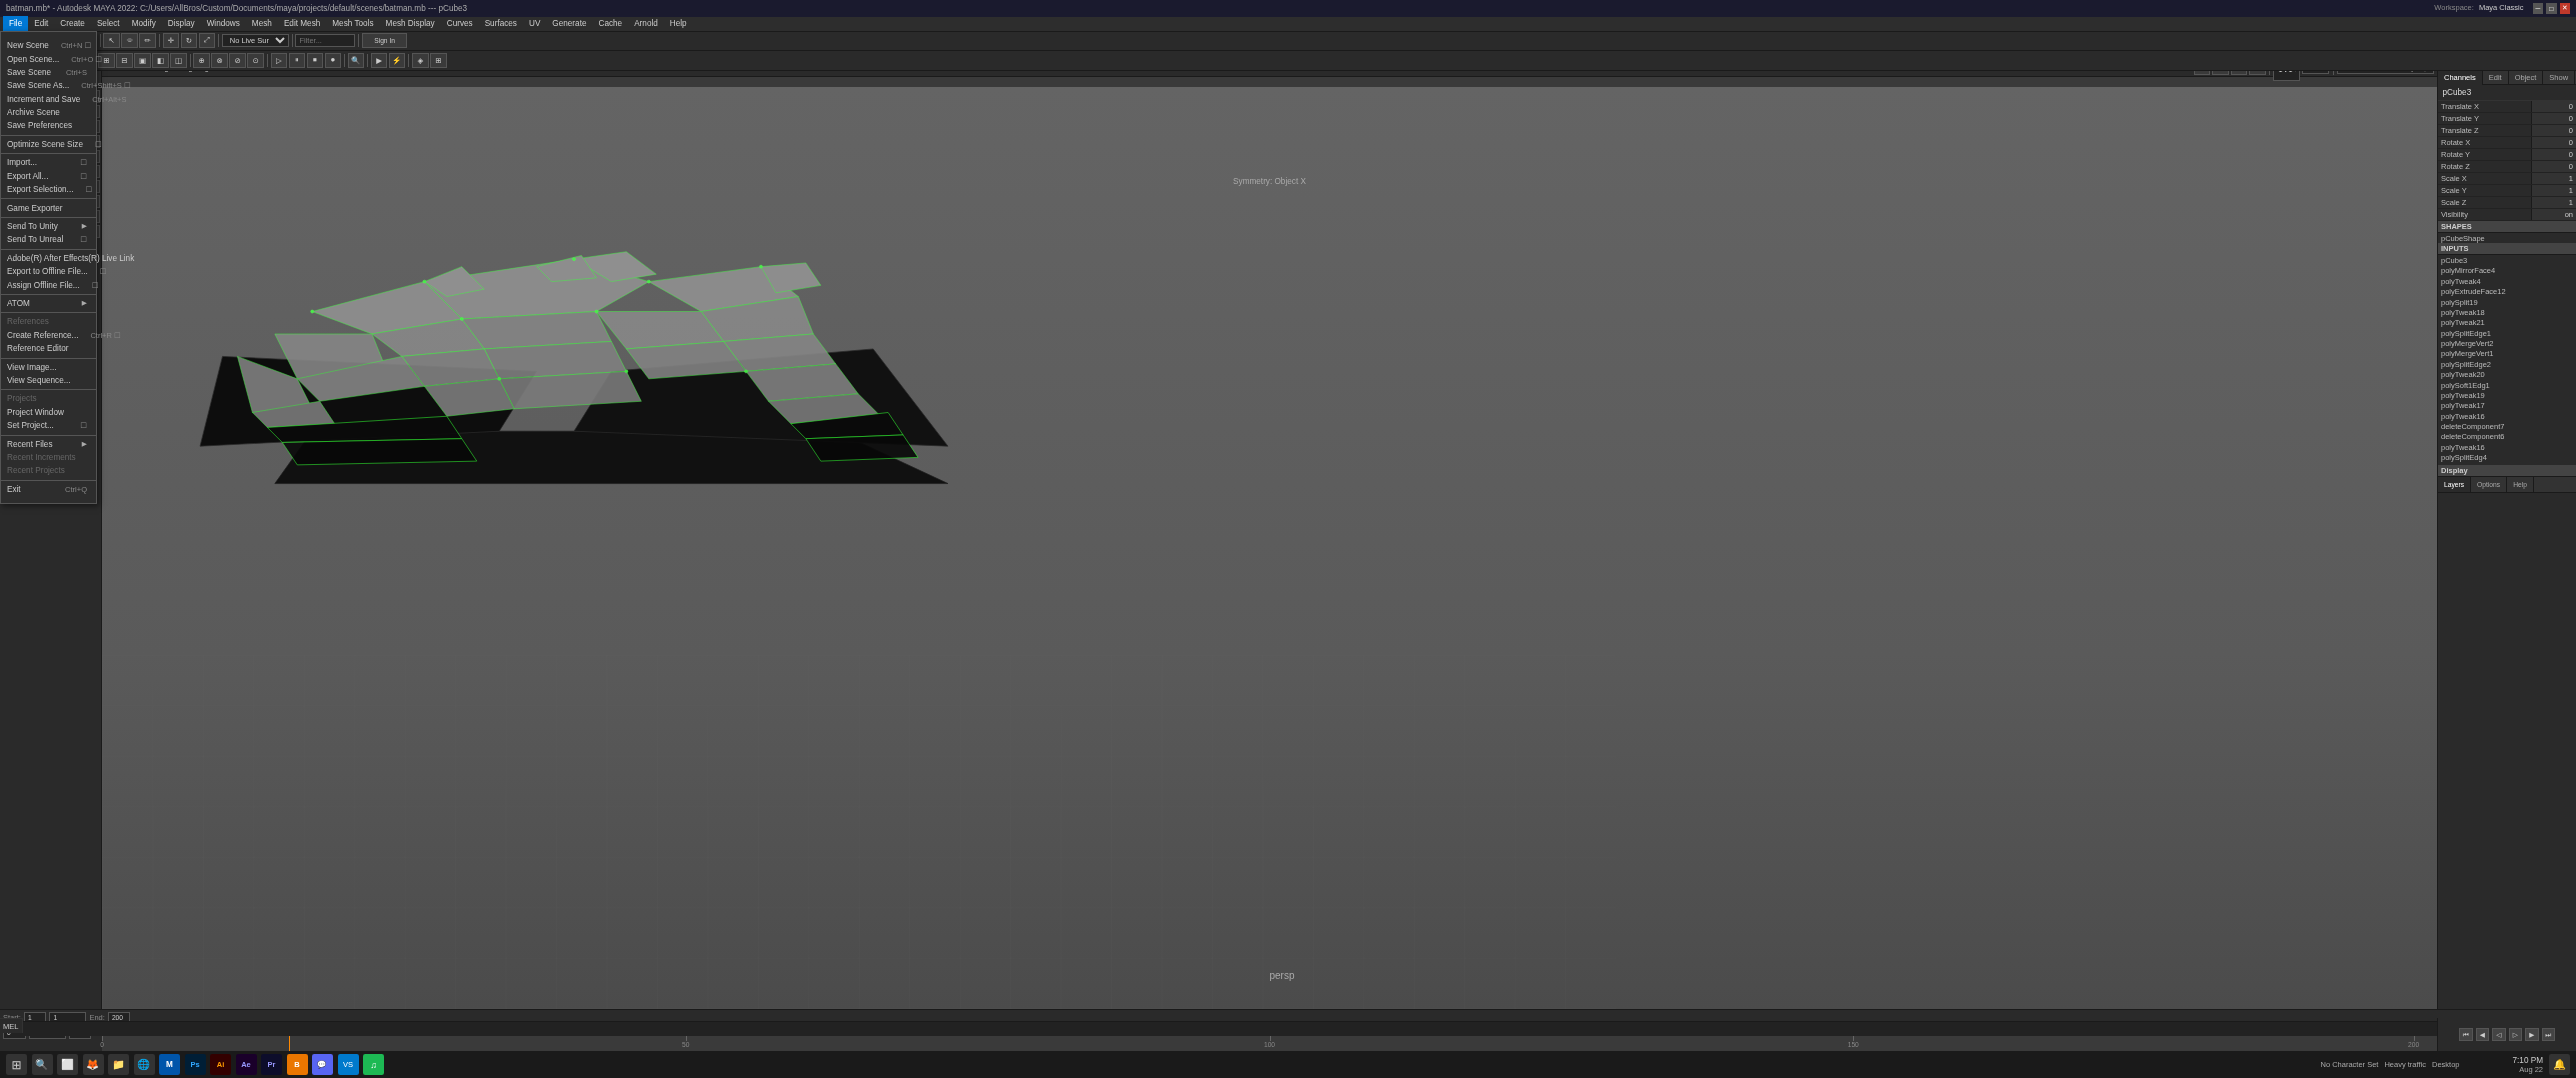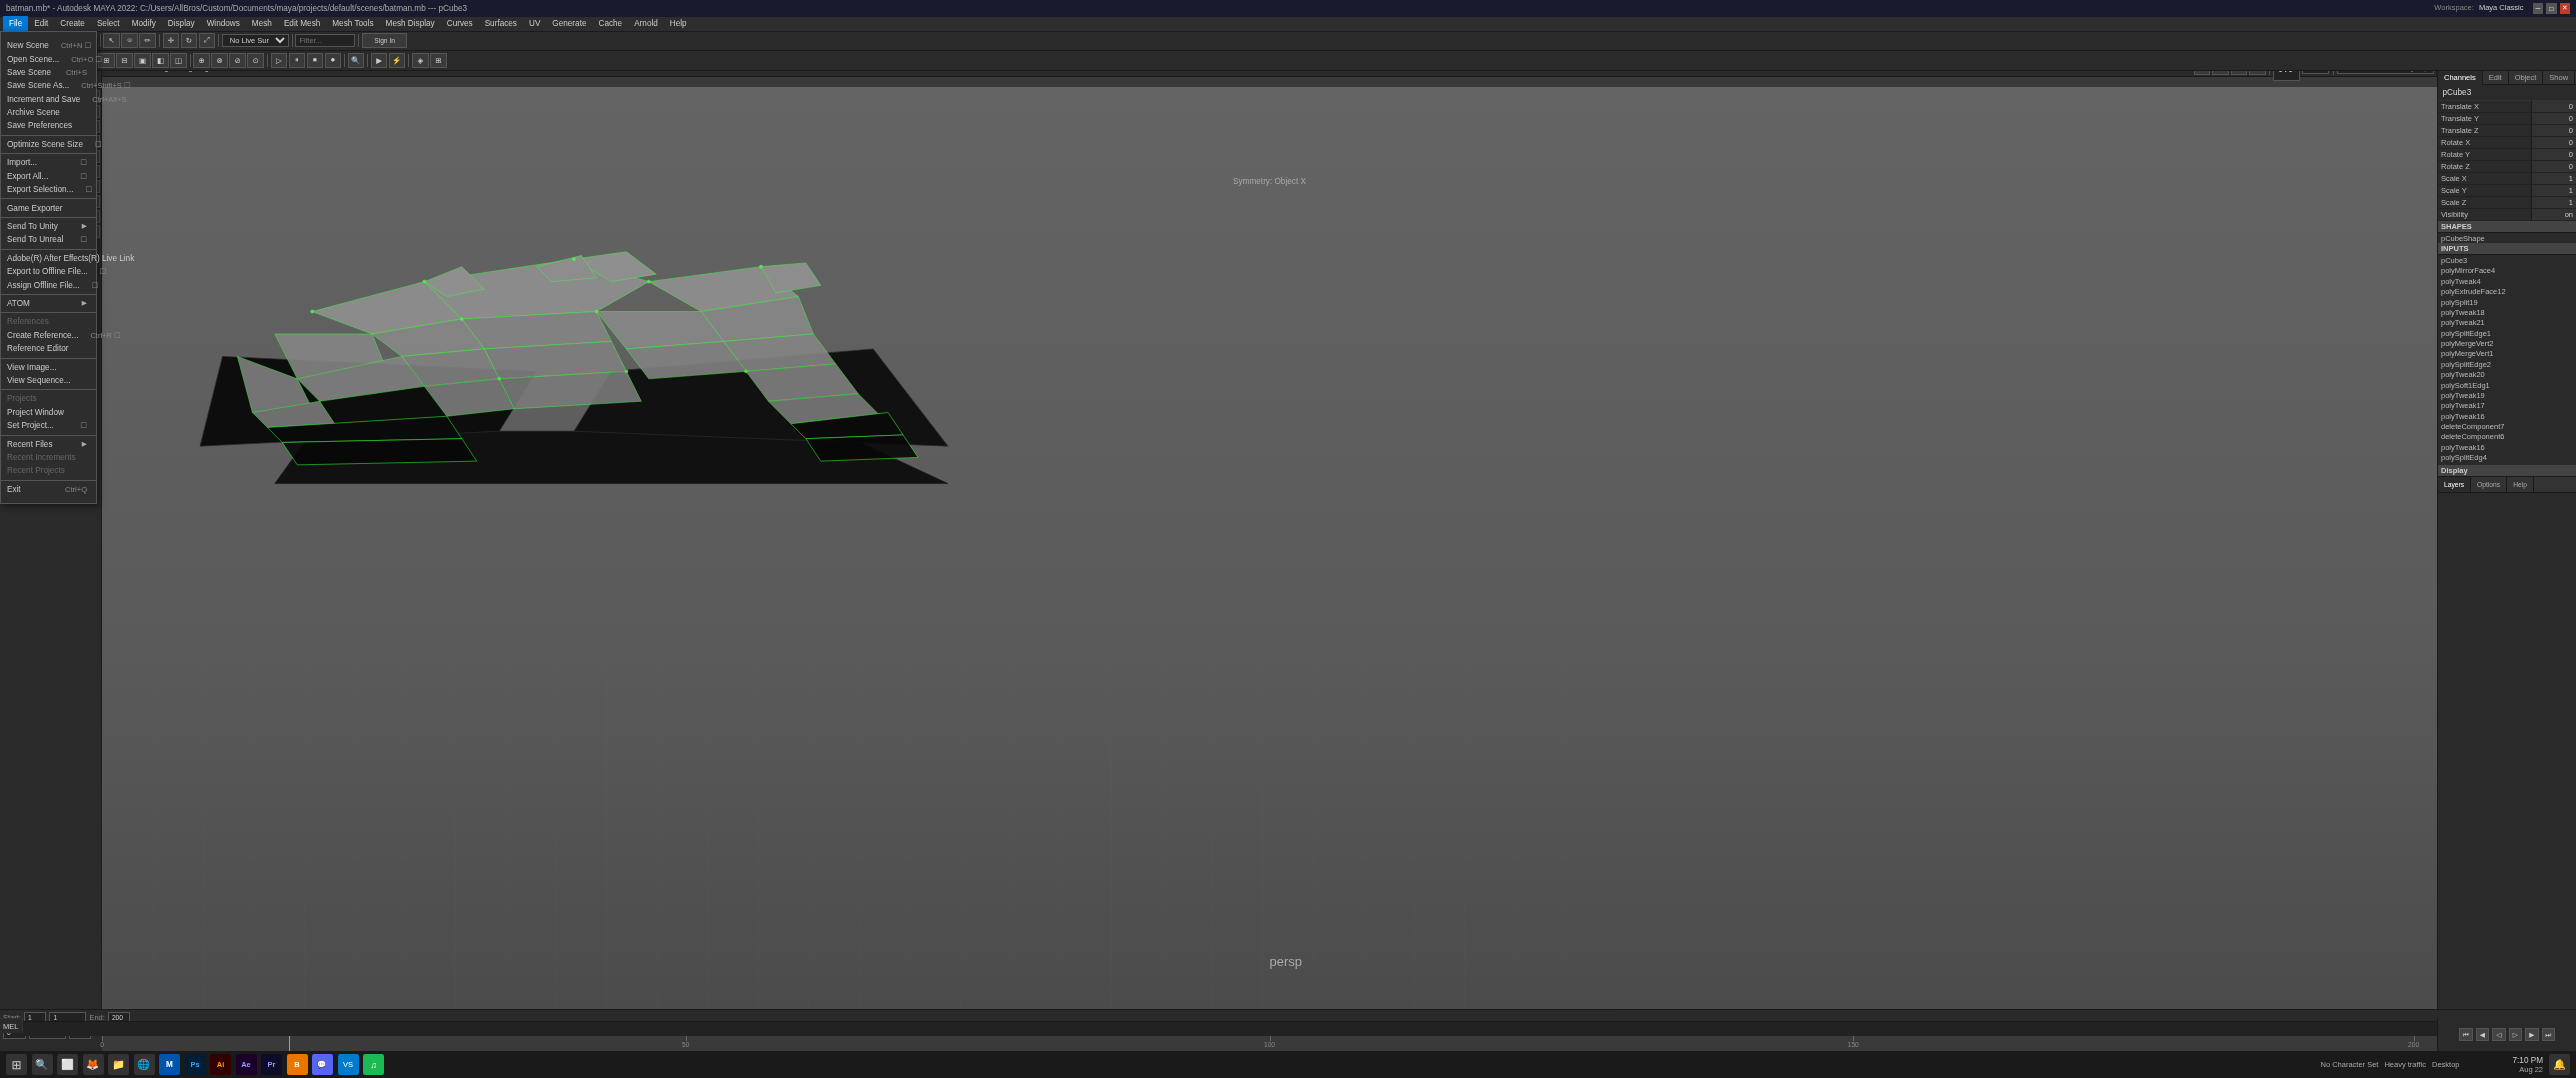--- a/index.html
+++ b/index.html
@@ -333,24 +333,24 @@
       z-index: 95;
       display: flex;
       align-items: center;
       padding: 0 3px;
       border-top: 0.7px solid #1a1a1a;
     }
 
     
     #persp-label {
       position: absolute;
-      bottom: 64px;
+      bottom: 52px;
       left: 50%;
       color: #aaa;
-      font-size: 13px;
+      font-size: 10px;
       z-index: 87;
     }
 
     
     #taskbar {
       position: absolute;
       bottom: 0;
       left: 0; right: 0;
       height: 27px;
       background: #1a1a1a;

